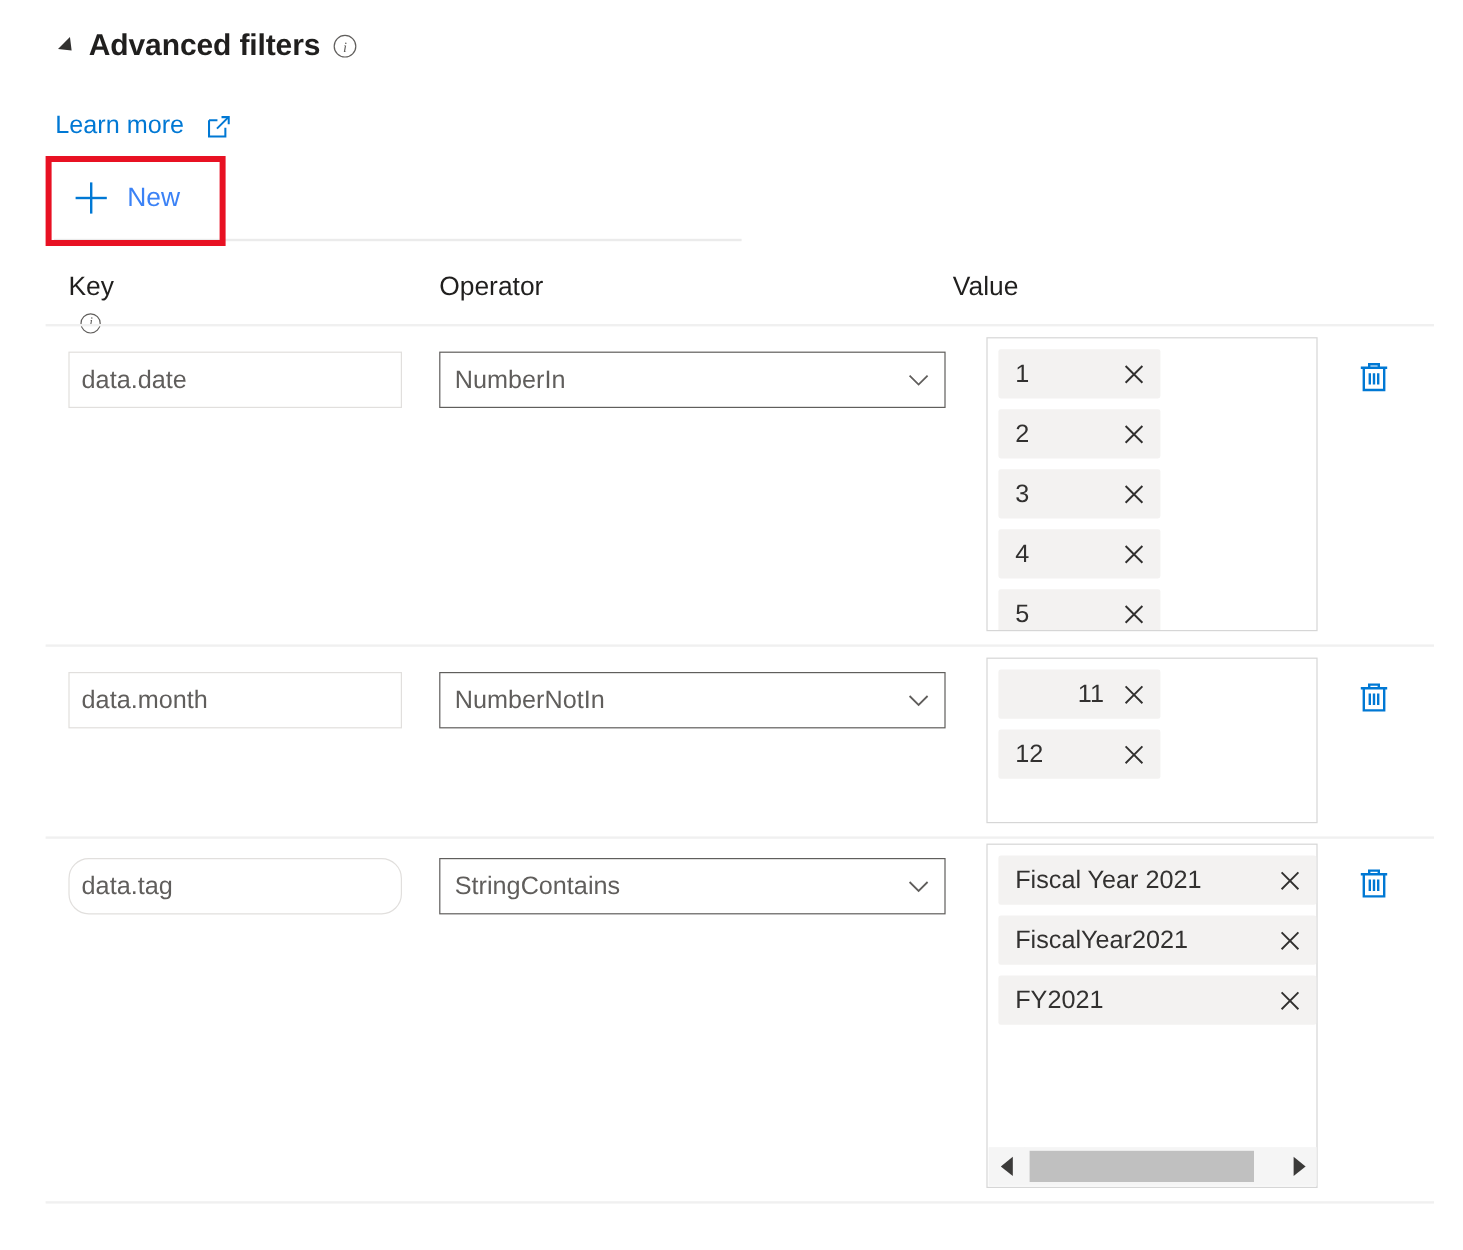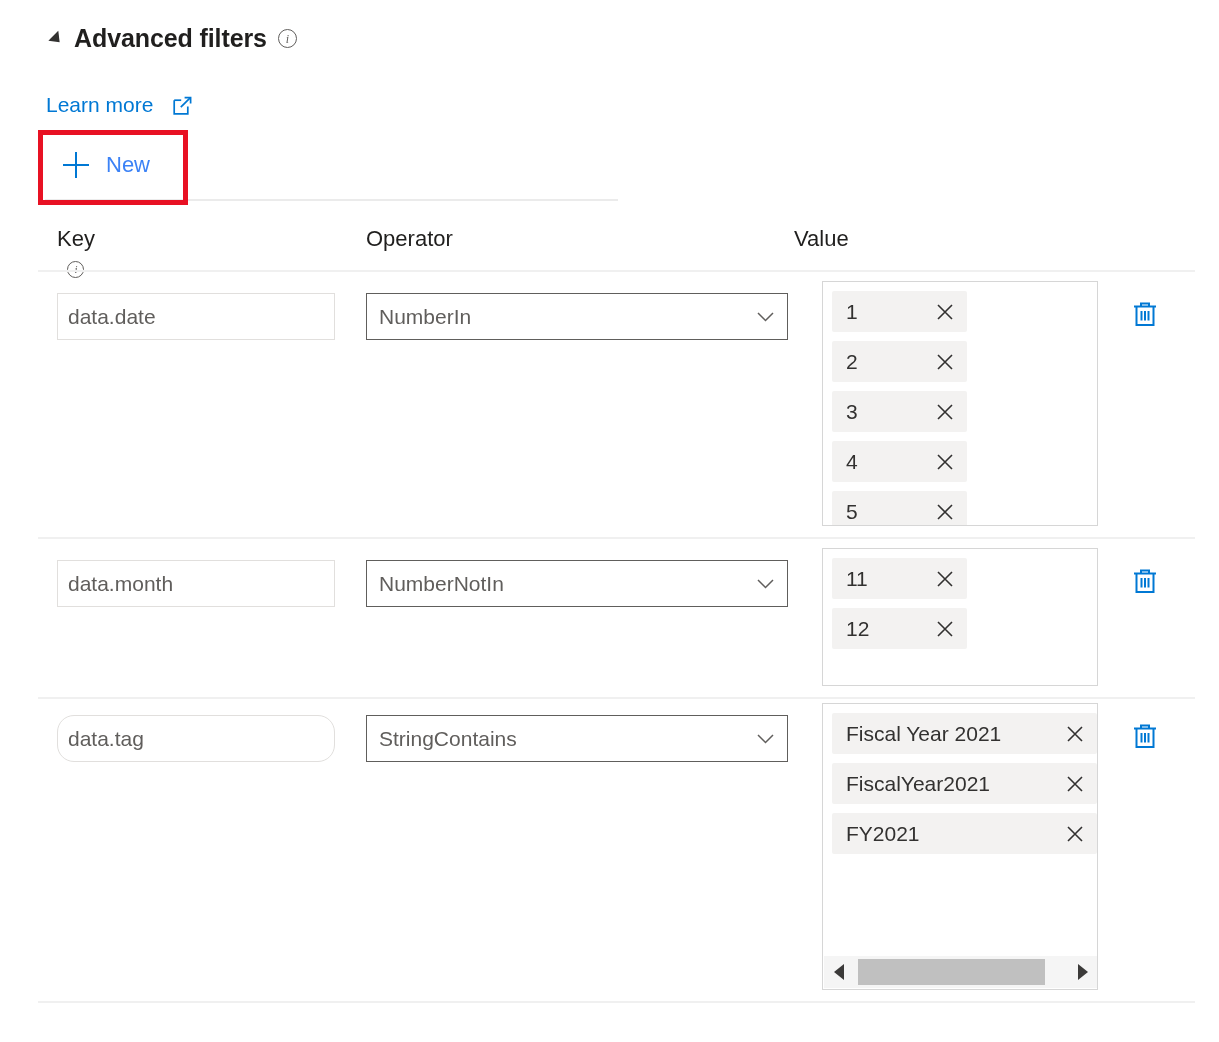--- a/index.html
+++ b/index.html
@@ -447,21 +447,21 @@
     <div class="divider" style="top: 256px;"></div>
     <div class="filter-row" style="top: 267px; height: 138px;">
       <input class="key-input" type="text" placeholder="Key" value="data.month" style="top: 12px;">
       <div class="operator-select" style="top: 12px;">
         <span class="operator-text">NumberNotIn</span>
         <svg class="chevron-down" viewBox="0 0 17 10">
           <path d="M1,1 L8.5,8.5 L16,1" stroke="#605e5c" stroke-width="1.5" fill="none"></path>
         </svg>
       </div>
       <div class="value-box" style="top: 0px; height: 138px;">
-        <span class="chip" style="width: 110px;">
+        <span class="chip" style="width: 110px; justify-content: flex-end;">
           <span class="chip-label">11</span>
           <button type="button" class="chip-remove">
             <svg width="20" height="20" viewBox="0 0 20 20">
               <path d="M3,3 L17,17 M17,3 L3,17" stroke="#323130" stroke-width="1.6" fill="none"></path>
             </svg>
           </button>
         </span>
         <span class="chip" style="width: 110px;">
           <span class="chip-label">12</span>
           <button type="button" class="chip-remove">

